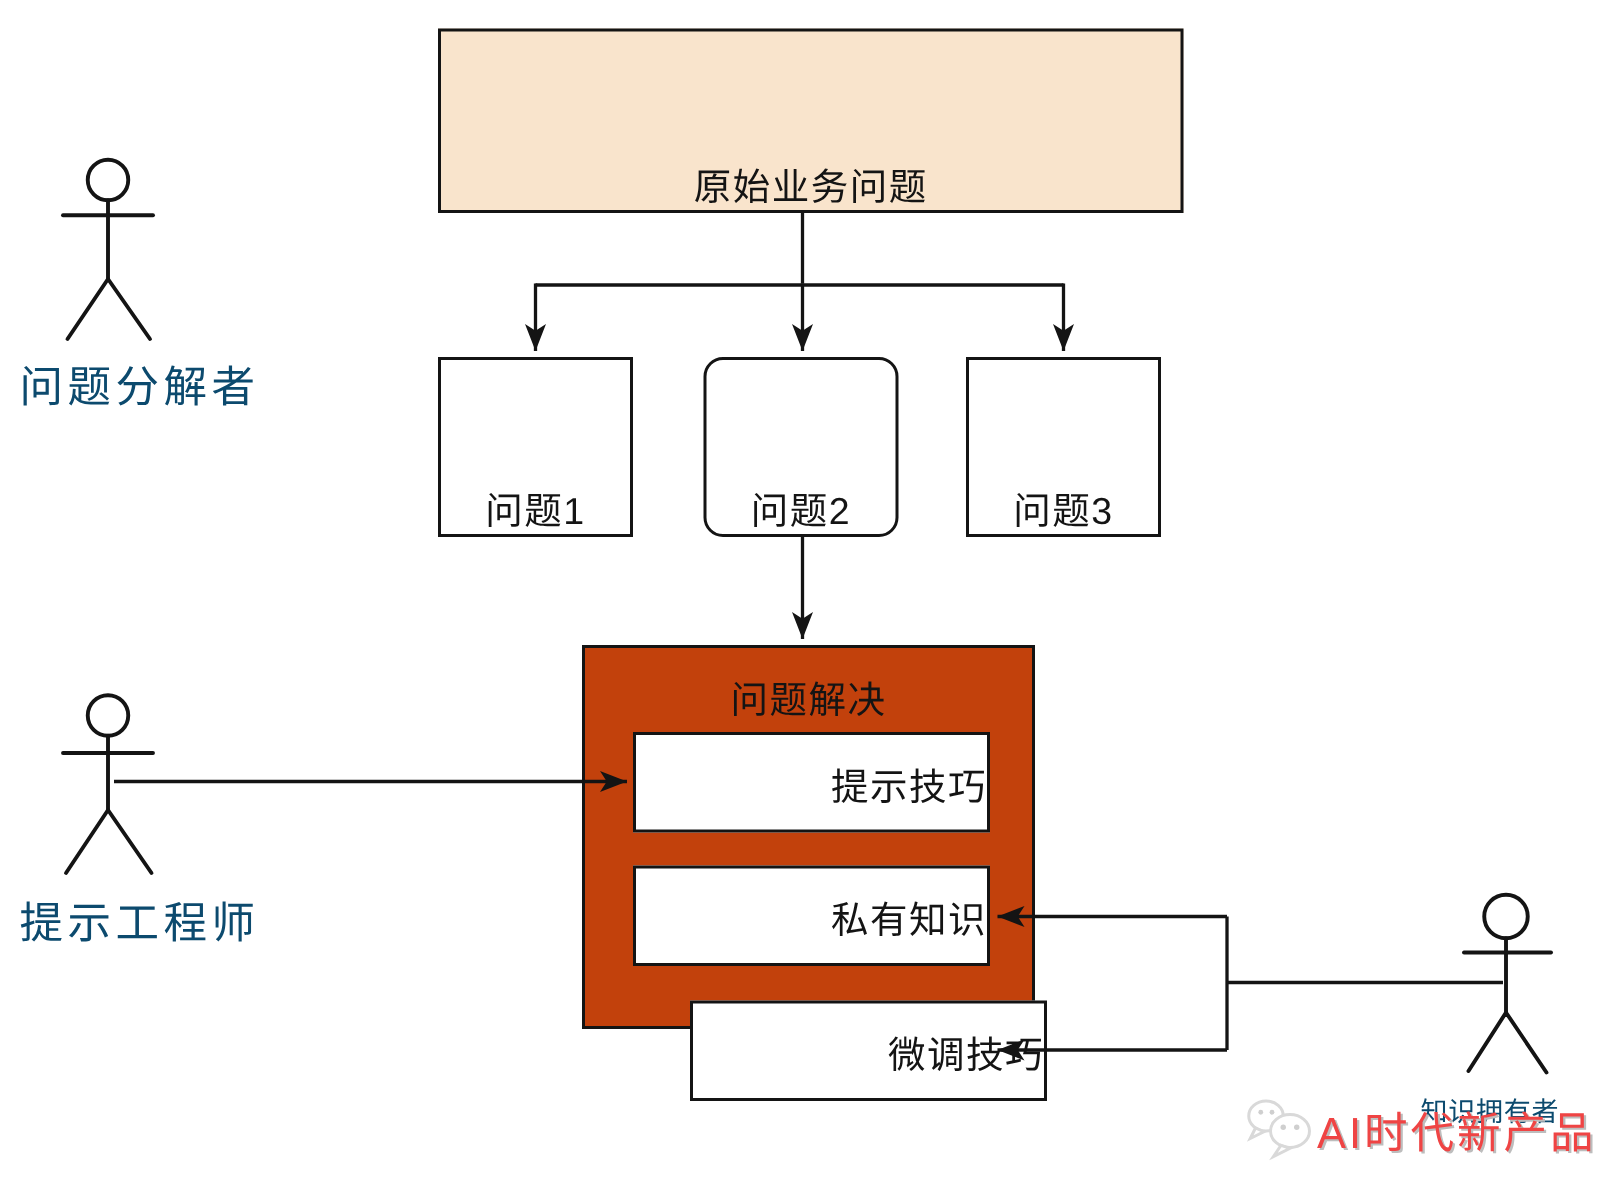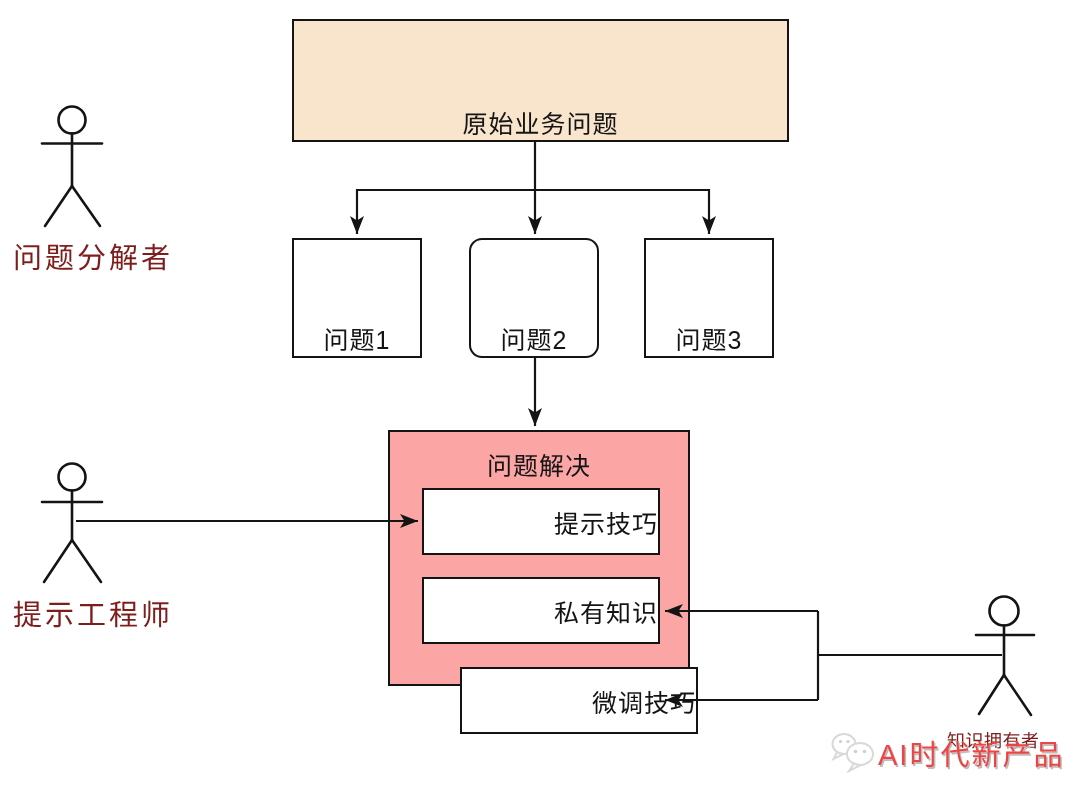--- a/index.html
+++ b/index.html
@@ -27,21 +27,21 @@
   .box.fill { background: #F9E4CC; }
   .top-box    { left: 292px; top: 19px;  width: 497px; height: 123px; }
   .sub-box-1  { left: 292px; top: 238px; width: 130px; height: 120px; }
   .sub-box-2  { left: 469px; top: 238px; width: 130px; height: 120px; border-radius: 13px; }
   .sub-box-3  { left: 644px; top: 238px; width: 130px; height: 120px; }
   .container-box {
     position: absolute;
     left: 388px; top: 430px; width: 302px; height: 256px;
     box-sizing: border-box;
     border: 2.5px solid #141414;
-    background: #fca5a5;
+    background: #c2410c;
   }
   .container-title {
     margin-top: 14px;
     text-align: center;
     font-size: 25px;
     letter-spacing: 1px;
   }
   .inner-box {
     position: absolute;
     box-sizing: border-box;
@@ -60,21 +60,21 @@
   svg.overlay {
     position: absolute;
     left: 0; top: 0;
     width: 1080px; height: 797px;
     pointer-events: none;
   }
   .actor-label {
     position: absolute;
     font-size: 29px;
     letter-spacing: 3px;
-    color: #7f1d1d;
+    color: #0c4a6e;
     white-space: nowrap;
   }
   .actor-label-1 { left: 13px;  top: 234px; }
   .actor-label-2 { left: 13px;  top: 591px; }
   .actor-label-3 { left: 947px; top: 726px; font-size: 18px; letter-spacing: 0.5px; }
   .watermark {
     position: absolute;
     left: 828px; top: 730px;
     display: flex;
     align-items: center;

